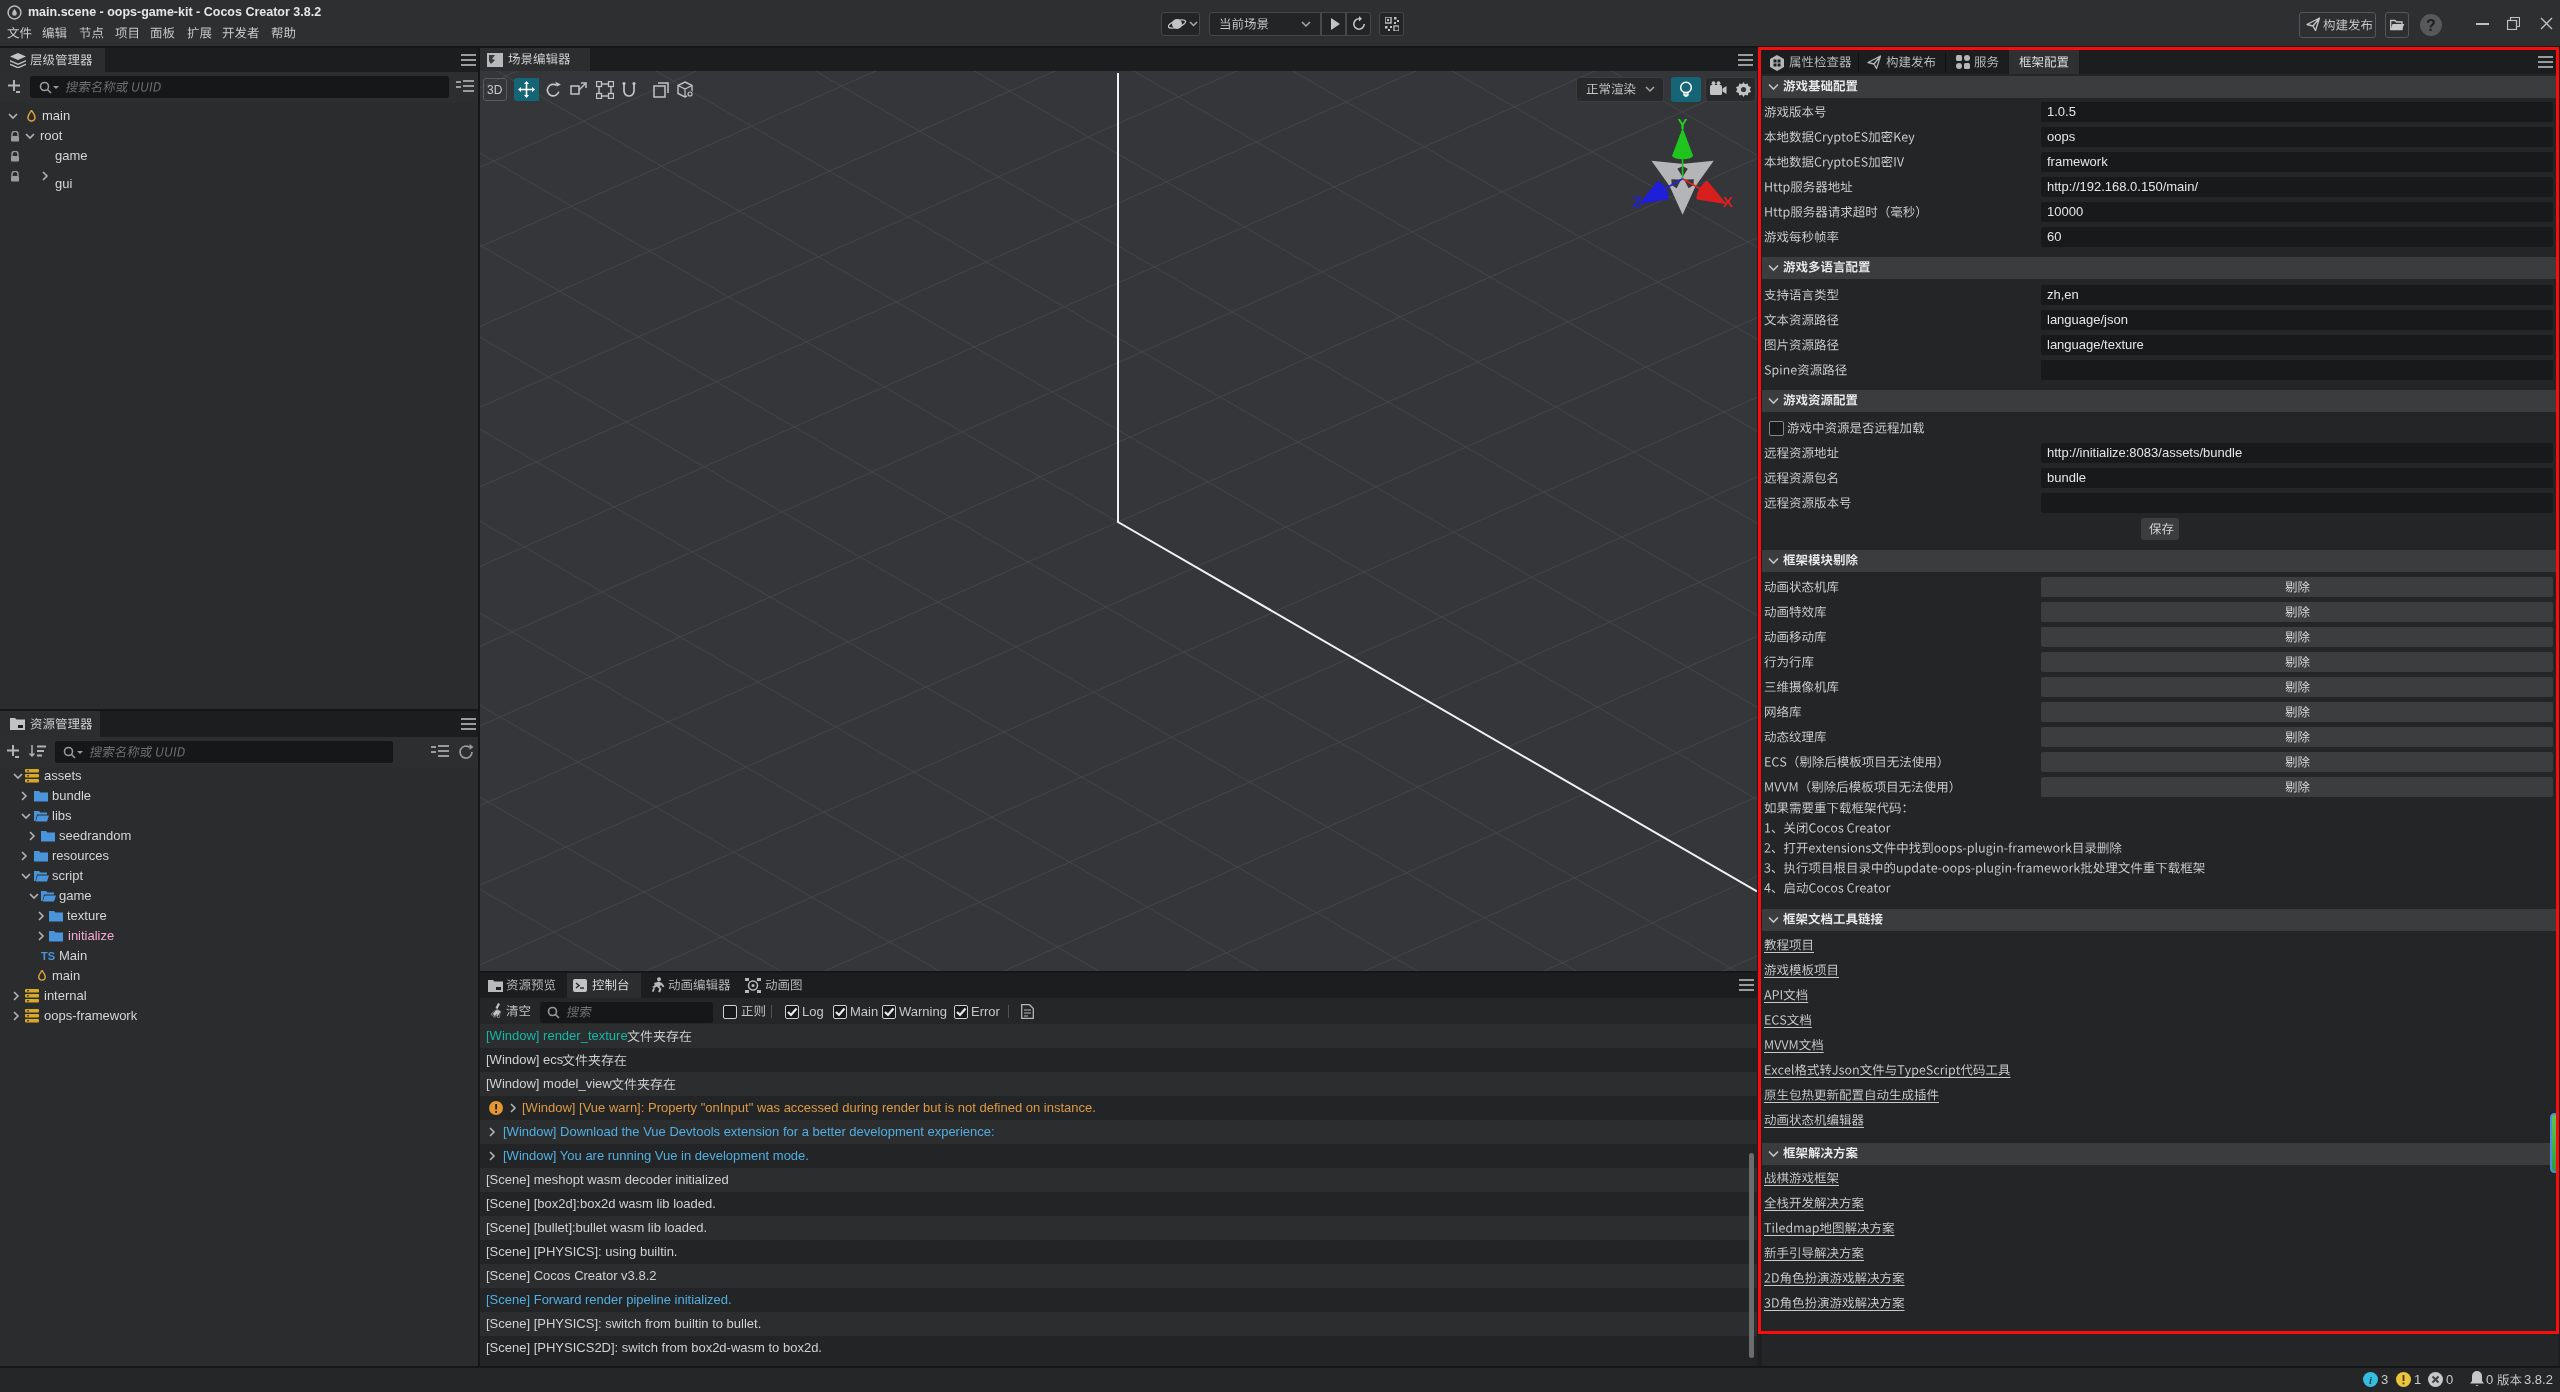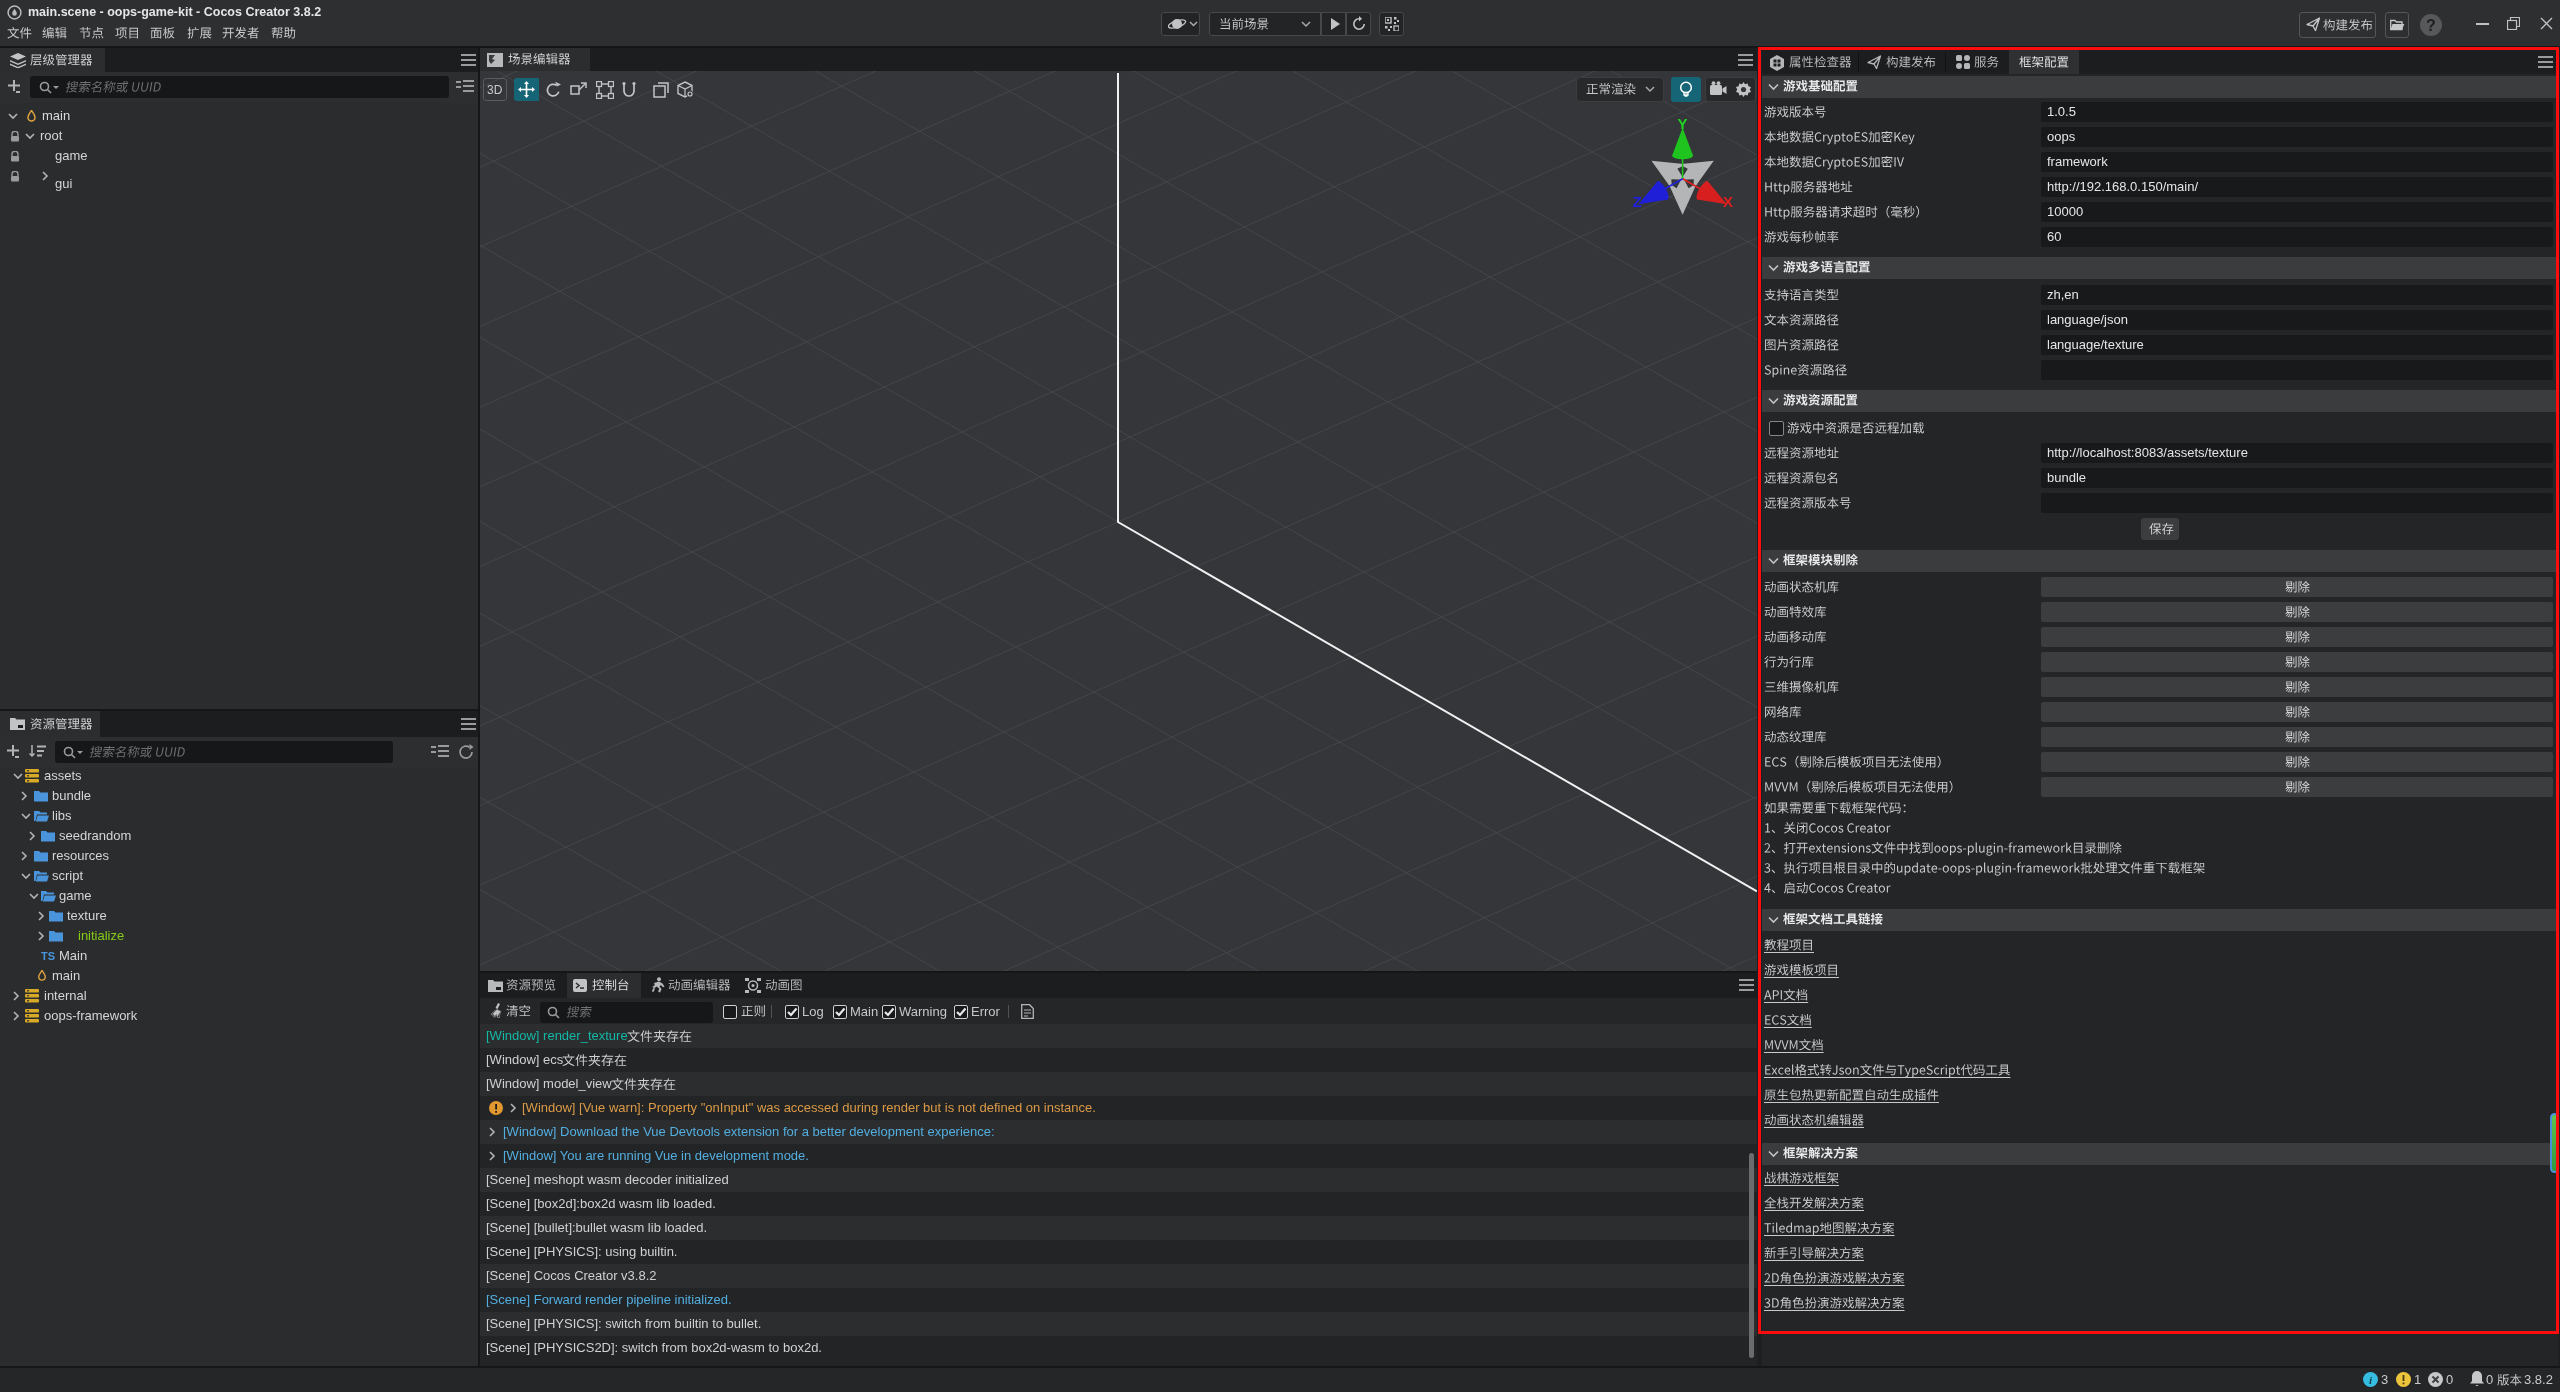--- a/index.html
+++ b/index.html
@@ -584,21 +584,21 @@
 <svg style="position:absolute;left:49px;top:910px" width="14" height="12" viewBox="0 0 14 12" fill="#4a94dc">
     <path d="M0 1 L5 1 L6.5 2.5 L14 2.5 L14 11.5 L0 11.5 Z"></path>
   </svg>
 <div style="position:absolute;left:67px;top:908px;width:140px;height:16px;font:13px 'Liberation Sans';color:#d4d5d6;line-height:16px">texture</div>
 <svg style="position:absolute;left:38px;top:931px" width="7" height="10">
     <path d="M1 1 L5 5 L1 9" stroke="#b2b3b5" stroke-width="1.6" fill="none"></path>
   </svg>
 <svg style="position:absolute;left:49px;top:930px" width="14" height="12" viewBox="0 0 14 12" fill="#4a94dc">
     <path d="M0 1 L5 1 L6.5 2.5 L14 2.5 L14 11.5 L0 11.5 Z"></path>
   </svg>
-<div style="position:absolute;left:78px;top:928px;width:140px;height:16px;font:13px 'Liberation Sans';color:#84cc16;line-height:16px">initialize</div>
+<div style="position:absolute;left:68px;top:928px;width:140px;height:16px;font:13px 'Liberation Sans';color:#f9a8d4;line-height:16px">initialize</div>
 <div style="position:absolute;left:41px;top:948px;width:17px;height:16px;font:bold 11px 'Liberation Sans';color:#4a94dc;line-height:16px">TS</div>
 <div style="position:absolute;left:59px;top:948px;width:140px;height:16px;font:13px 'Liberation Sans';color:#d4d5d6;line-height:16px">Main</div>
 <svg style="position:absolute;left:36px;top:970px" width="12" height="12" viewBox="0 0 14 14">
     <path d="M7 0.5 C5 3.5 3.2 5.5 3.2 8 A3.8 3.8 0 0 0 10.8 8 C10.8 5.5 9 3.5 7 0.5 Z" fill="none" stroke="#e0a33e" stroke-width="1.6"></path>
   </svg>
 <div style="position:absolute;left:52px;top:968px;width:140px;height:16px;font:13px 'Liberation Sans';color:#d4d5d6;line-height:16px">main</div>
 <svg style="position:absolute;left:13px;top:991px" width="7" height="10">
     <path d="M1 1 L5 5 L1 9" stroke="#b2b3b5" stroke-width="1.6" fill="none"></path>
   </svg>
 <svg style="position:absolute;left:25px;top:989px" width="14" height="14" fill="#d9a928">
@@ -1299,21 +1299,21 @@
     <g fill="#cdced0" transform="translate(0 14.50)">
       <use href="#g126" transform="translate(0.00 0) scale(0.0125 -0.0125)"></use>
       <use href="#g127" transform="translate(12.50 0) scale(0.0125 -0.0125)"></use>
       <use href="#g37" transform="translate(25.00 0) scale(0.0125 -0.0125)"></use>
       <use href="#g38" transform="translate(37.50 0) scale(0.0125 -0.0125)"></use>
       <use href="#g78" transform="translate(50.00 0) scale(0.0125 -0.0125)"></use>
       <use href="#g95" transform="translate(62.50 0) scale(0.0125 -0.0125)"></use>
     </g>
   </svg>
 <div style="position:absolute;left:2041px;top:443px;width:512px;height:20px;background:#17191b;border-radius:2px"></div>
-<div style="position:absolute;left:2047px;top:445px;width:502px;height:16px;font:13px 'Liberation Sans';color:#e4e5e6;line-height:16px">http://localhost:8083/assets/texture</div>
+<div style="position:absolute;left:2047px;top:445px;width:502px;height:16px;font:13px 'Liberation Sans';color:#e4e5e6;line-height:16px">http://initialize:8083/assets/bundle</div>
 <svg style="position:absolute;left:1764.0px;top:467.9px;overflow:visible" width="77" height="19">
     <g fill="#cdced0" transform="translate(0 14.50)">
       <use href="#g126" transform="translate(0.00 0) scale(0.0125 -0.0125)"></use>
       <use href="#g127" transform="translate(12.50 0) scale(0.0125 -0.0125)"></use>
       <use href="#g37" transform="translate(25.00 0) scale(0.0125 -0.0125)"></use>
       <use href="#g38" transform="translate(37.50 0) scale(0.0125 -0.0125)"></use>
       <use href="#g129" transform="translate(50.00 0) scale(0.0125 -0.0125)"></use>
       <use href="#g31" transform="translate(62.50 0) scale(0.0125 -0.0125)"></use>
     </g>
   </svg>

